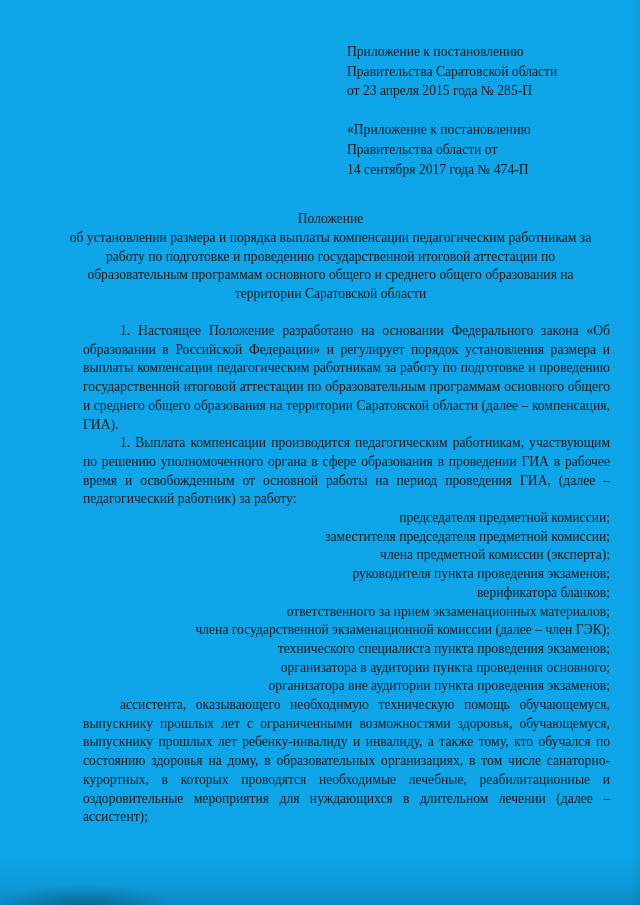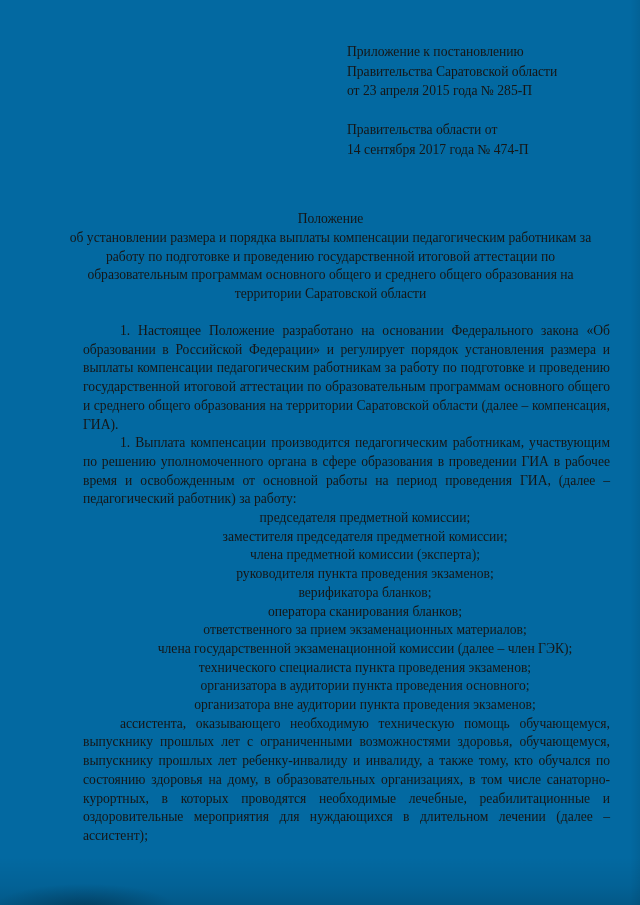--- a/index.html
+++ b/index.html
@@ -1,21 +1,21 @@
 <!DOCTYPE html>
 <html><head>
 <meta charset="utf-8">
 <style>
   html, body { margin: 0; padding: 0; background: #ffffff; }
   .page {
     position: relative;
     width: 640px;
     height: 905px;
     margin: 0 auto;
-    background: #0369a1;
+    background: #0ea5e9;
     font-family: "Liberation Serif", "DejaVu Serif", serif;
     color: #161616;
     overflow: hidden;
   }
   
   .scan-shadow-bottom {
     position: absolute; left: 0; right: 0; bottom: 0; height: 48px;
     background:
       radial-gradient(ellipse 130px 34px at 85px 105%, rgba(0,0,0,0.28), rgba(0,0,0,0) 70%),
       linear-gradient(to bottom, rgba(0,0,0,0) 0%, rgba(0,0,0,0.07) 60%, rgba(0,0,0,0.16) 100%);
@@ -55,52 +55,52 @@
     font-size: 13.6px;
     line-height: 18.7px;
   }
   .doc-body p.para {
     margin: 0;
     text-align: justify;
     text-indent: 37px;
   }
   .role-line {
     margin-left: 37px;
-    text-align: center;
+    text-align: right;
     white-space: nowrap;
   }
 </style>
 </head>
 <body>
 
 <div class="page">
 
   <div class="annex-block">
     <div>Приложение к постановлению</div>
     <div>Правительства Саратовской области</div>
     <div>от 23 апреля 2015 года № 285-П</div>
     <div class="annex-gap"></div>
+    <div>«Приложение к постановлению</div>
     <div>Правительства области от</div>
     <div>14 сентября 2017 года № 474-П</div>
   </div>
 
   <div class="doc-title">
     <span class="heading">Положение</span>
     <span class="subtitle">об установлении размера и порядка выплаты компенсации педагогическим работникам за работу по подготовке и проведению государственной итоговой аттестации по образовательным программам основного общего и среднего общего образования на территории Саратовской области</span>
   </div>
 
   <div class="doc-body">
     <p class="para">1. Настоящее Положение разработано на основании Федерального закона «Об образовании в Российской Федерации» и регулирует порядок установления размера и выплаты компенсации педагогическим работникам за работу по подготовке и проведению государственной итоговой аттестации по образовательным программам основного общего и среднего общего образования на территории Саратовской области (далее – компенсация, ГИА).</p>
     <p class="para">1. Выплата компенсации производится педагогическим работникам, участвующим по решению уполномоченного органа в сфере образования в проведении ГИА в рабочее время и освобожденным от основной работы на период проведения ГИА, (далее – педагогический работник) за работу:</p>
     <div class="role-line">председателя предметной комиссии;</div>
     <div class="role-line">заместителя председателя предметной комиссии;</div>
     <div class="role-line">члена предметной комиссии (эксперта);</div>
     <div class="role-line">руководителя пункта проведения экзаменов;</div>
     <div class="role-line">верификатора бланков;</div>
-    <div class="role-line">оператора сканирования бланков;</div>
     <div class="role-line">ответственного за прием экзаменационных материалов;</div>
     <div class="role-line">члена государственной экзаменационной комиссии (далее – член ГЭК);</div>
     <div class="role-line">технического специалиста пункта проведения экзаменов;</div>
     <div class="role-line">организатора в аудитории пункта проведения основного;</div>
     <div class="role-line">организатора вне аудитории пункта проведения экзаменов;</div>
     <p class="para">ассистента, оказывающего необходимую техническую помощь обучающемуся, выпускнику прошлых лет с ограниченными возможностями здоровья, обучающемуся, выпускнику прошлых лет ребенку-инвалиду и инвалиду, а также тому, кто обучался по состоянию здоровья на дому, в образовательных организациях, в том числе санаторно-курортных, в которых проводятся необходимые лечебные, реабилитационные и оздоровительные мероприятия для нуждающихся в длительном лечении (далее – ассистент);</p>
   </div>
 
   <div class="scan-shadow-right"></div>
   <div class="scan-shadow-bottom"></div>

